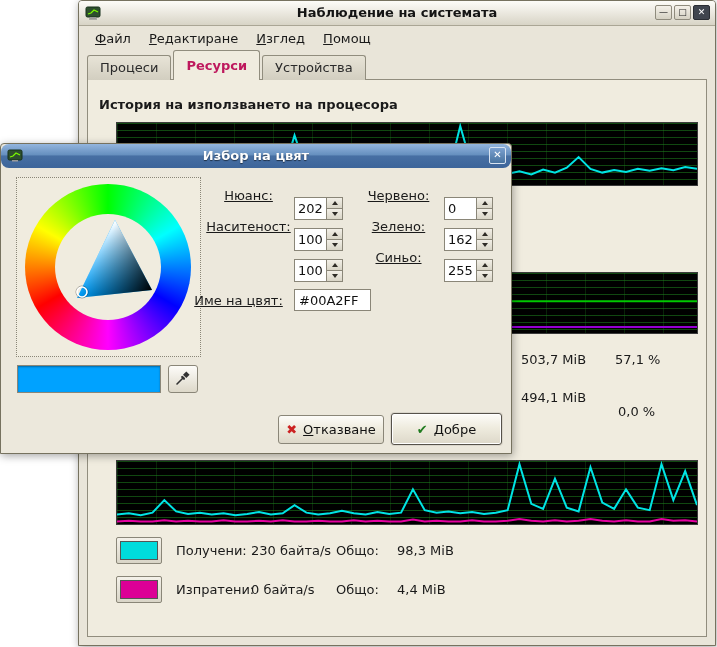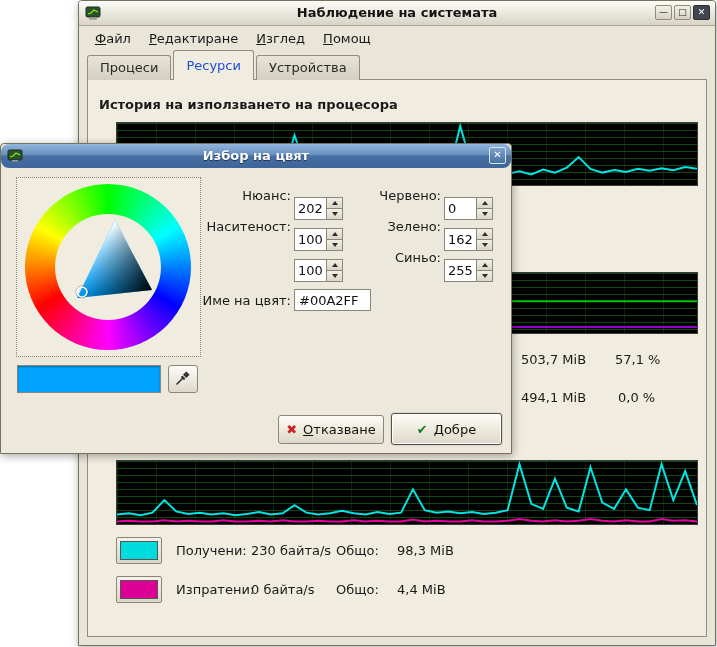--- a/index.html
+++ b/index.html
@@ -18,21 +18,21 @@
   .titlebar-main{background:linear-gradient(#fdfcf8,#d8d4c6);border-bottom:1px solid #aaa695;color:#141414;}
   .win-controls{position:absolute;right:5px;top:4px;display:flex;gap:2px;}
   .winbtn{width:17px;height:15px;box-sizing:border-box;font-size:9px;line-height:12px;text-align:center;background:linear-gradient(#f4f1e9,#d5d1c3);border:1px solid #8f8b7d;border-radius:2px;color:#222;cursor:default;}
   .winbtn.close-btn{background:#40454e;color:#fff;border-color:#2a2d33;line-height:13px;}
 
   .menubar{display:flex;align-items:center;gap:2px;height:25px;padding:0 8px;}
   .menuitem{padding:3px 8px;}
 
   .tabstrip{position:absolute;left:8px;top:49px;height:30px;display:flex;align-items:flex-end;z-index:2;}
   .tab{box-sizing:border-box;height:25px;padding:4px 12px 0;margin-right:2px;background:linear-gradient(#e8e4d7,#d2cec0);border:1px solid #918d7e;border-bottom:none;border-radius:3px 3px 0 0;color:#2a2a2a;text-align:right;}
-  .tab.active{height:30px;padding-top:7px;background:#f0ecdf;color:#1d4ed8;}
+  .tab.active{height:30px;padding-top:7px;background:#f0ecdf;color:#be185d;font-weight:bold;}
 
   .notebook{position:absolute;left:8px;right:8px;top:78px;bottom:8px;background:#f0ecdf;border:1px solid #918d7e;z-index:1;}
   .section-title{position:absolute;left:20px;top:96px;font-weight:bold;z-index:1;}
 
   .chart{position:absolute;box-sizing:border-box;border:1px solid #3a3a3a;background-color:#000;
     background-image:
       repeating-linear-gradient(to bottom, rgba(30,130,30,.55) 0 1px, transparent 1px 7px),
       repeating-linear-gradient(to right, rgba(30,130,30,.28) 0 1px, transparent 1px 39px);
     z-index:1;}
   .chart svg{position:absolute;left:0;top:0;width:100%;height:100%;}
@@ -47,21 +47,21 @@
   .titlebar-dialog{background:linear-gradient(#93b5de 0%,#6690bf 45%,#476fa3 50%,#3d659a 100%);color:#fff;border-radius:8px;}
   .titlebar-dialog .title{color:#fff;text-shadow:0 1px 1px rgba(0,0,0,.55);}
   .dlg-close{position:absolute;right:5px;top:3px;width:17px;height:17px;box-sizing:border-box;background:linear-gradient(#7ba0cf,#48739f);border:1px solid #d8e3f1;border-radius:2px;color:#fff;font-size:10px;line-height:14px;text-align:center;}
 
   .wheel-frame{position:absolute;left:15px;top:33px;width:185px;height:180px;box-sizing:border-box;border:1px dotted #8a8678;background:#f0ecdf;}
   .hue-ring{position:absolute;left:8px;top:6px;width:166px;height:166px;border-radius:50%;
     background:conic-gradient(from 0deg,#00ff00,#00ffff 60deg,#0000ff 120deg,#ff00ff 180deg,#ff0000 240deg,#ffff00 300deg,#00ff00 360deg);}
   .hue-hole{position:absolute;left:30px;top:30px;width:106px;height:106px;border-radius:50%;background:#f0ecdf;}
   .tri-svg{position:absolute;left:0;top:0;width:106px;height:106px;}
 
-  .fld-label{position:absolute;height:23px;line-height:23px;text-align:right;}
+  .fld-label{position:absolute;height:23px;line-height:23px;text-align:center;text-decoration:underline;}
   .spin{position:absolute;display:flex;width:49px;height:23px;box-sizing:border-box;margin-top:13px;}
   .spin-input{width:32px;height:100%;box-sizing:border-box;border:1px solid #8a8678;border-right:none;padding:0 0 0 3px;font-family:"DejaVu Sans",sans-serif;font-size:13px;background:#fff;color:#111;}
   .spin-arrows{width:17px;display:flex;flex-direction:column;}
   .spin-up,.spin-down{flex:1;display:flex;align-items:center;justify-content:center;background:linear-gradient(#f2efe7,#d9d5c7);border:1px solid #8a8678;box-sizing:border-box;}
   .spin-down{border-top:none;}
   .tri-up{width:0;height:0;border-left:3px solid transparent;border-right:3px solid transparent;border-bottom:4px solid #2e2b26;}
   .tri-down{width:0;height:0;border-left:3px solid transparent;border-right:3px solid transparent;border-top:4px solid #2e2b26;}
 
   .text-input{position:absolute;box-sizing:border-box;height:22px;border:1px solid #8a8678;background:#fff;padding:0 4px;font-family:"DejaVu Sans",sans-serif;font-size:13px;color:#111;}
 
@@ -123,21 +123,21 @@
     <div class="chart" style="left:37px;top:271px;width:582px;height:62px;">
       <svg viewBox="0 0 100 100" preserveAspectRatio="none">
           <polyline points="0.00,47.00 100.00,47.00" fill="none" stroke="#00C800" stroke-width="2" vector-effect="non-scaling-stroke"></polyline>
           <polyline points="0.00,90.00 100.00,90.00" fill="none" stroke="#9400D3" stroke-width="2" vector-effect="non-scaling-stroke"></polyline>
         </svg>
     </div>
 
     <span class="stat-text" style="left:442px;top:351px;">503,7 MiB</span>
     <span class="stat-text" style="left:536px;top:351px;">57,1 %</span>
     <span class="stat-text" style="left:442px;top:389px;">494,1 MiB</span>
-    <span class="stat-text" style="left:539px;top:389px;">0,0 %</span>
+    <span class="stat-text" style="left:539px;top:403px;">0,0 %</span>
 
     <div class="chart" style="left:37px;top:459px;width:582px;height:65px;">
       <svg viewBox="0 0 100 100" preserveAspectRatio="none">
           <polyline points="0.00,85.00 2.04,83.00 4.08,86.00 6.12,82.00 8.16,62.00 10.20,80.00 12.24,84.00 14.29,82.00 16.33,85.00 18.37,83.00 20.41,86.00 22.45,84.00 24.49,81.00 26.53,85.00 28.57,83.00 30.61,70.00 32.65,82.00 34.69,85.00 36.73,83.00 38.78,79.00 40.82,83.00 42.86,85.00 44.90,81.00 46.94,84.00 48.98,82.00 51.02,45.00 53.06,78.00 55.10,82.00 57.14,80.00 59.18,83.00 61.22,81.00 63.27,84.00 65.31,82.00 67.35,78.00 69.39,5.00 71.43,68.00 73.47,76.00 75.51,28.00 77.55,74.00 79.59,80.00 81.63,10.00 83.67,66.00 85.71,76.00 87.76,45.00 89.80,74.00 91.84,78.00 93.88,5.00 95.92,62.00 97.96,16.00 100.00,70.00" fill="none" stroke="#00E4E4" stroke-width="2" vector-effect="non-scaling-stroke"></polyline>
           <polyline points="0.00,96.00 2.04,95.00 4.08,96.00 6.12,96.00 8.16,94.00 10.20,96.00 12.24,95.00 14.29,96.00 16.33,96.00 18.37,94.00 20.41,96.00 22.45,96.00 24.49,95.00 26.53,96.00 28.57,94.00 30.61,96.00 32.65,96.00 34.69,95.00 36.73,96.00 38.78,96.00 40.82,94.00 42.86,96.00 44.90,95.00 46.94,96.00 48.98,96.00 51.02,93.00 53.06,96.00 55.10,95.00 57.14,96.00 59.18,96.00 61.22,94.00 63.27,96.00 65.31,96.00 67.35,95.00 69.39,92.00 71.43,95.00 73.47,96.00 75.51,94.00 77.55,96.00 79.59,95.00 81.63,92.00 83.67,95.00 85.71,96.00 87.76,94.00 89.80,96.00 91.84,96.00 93.88,92.00 95.92,95.00 97.96,94.00 100.00,96.00" fill="none" stroke="#E400A0" stroke-width="2" vector-effect="non-scaling-stroke"></polyline>
         </svg>
     </div>
 
     <div class="swatch-btn" style="left:37px;top:536px;">
       <div class="swatch-fill" style="background: rgb(0, 220, 220);"></div>

